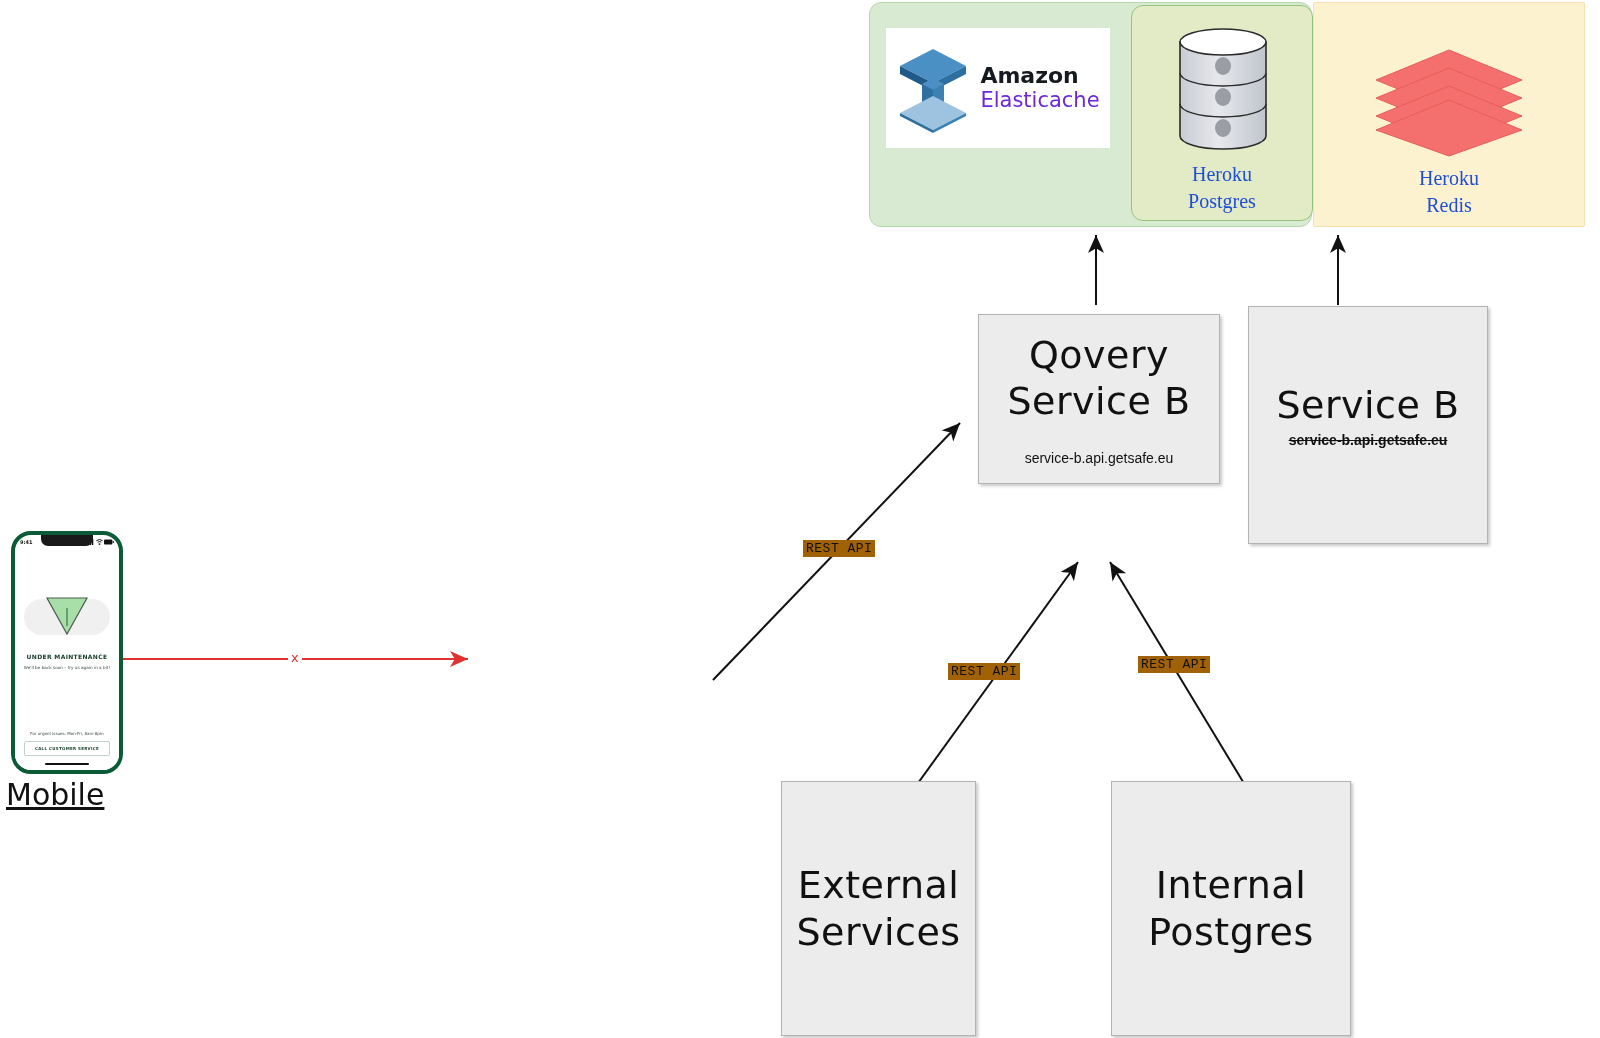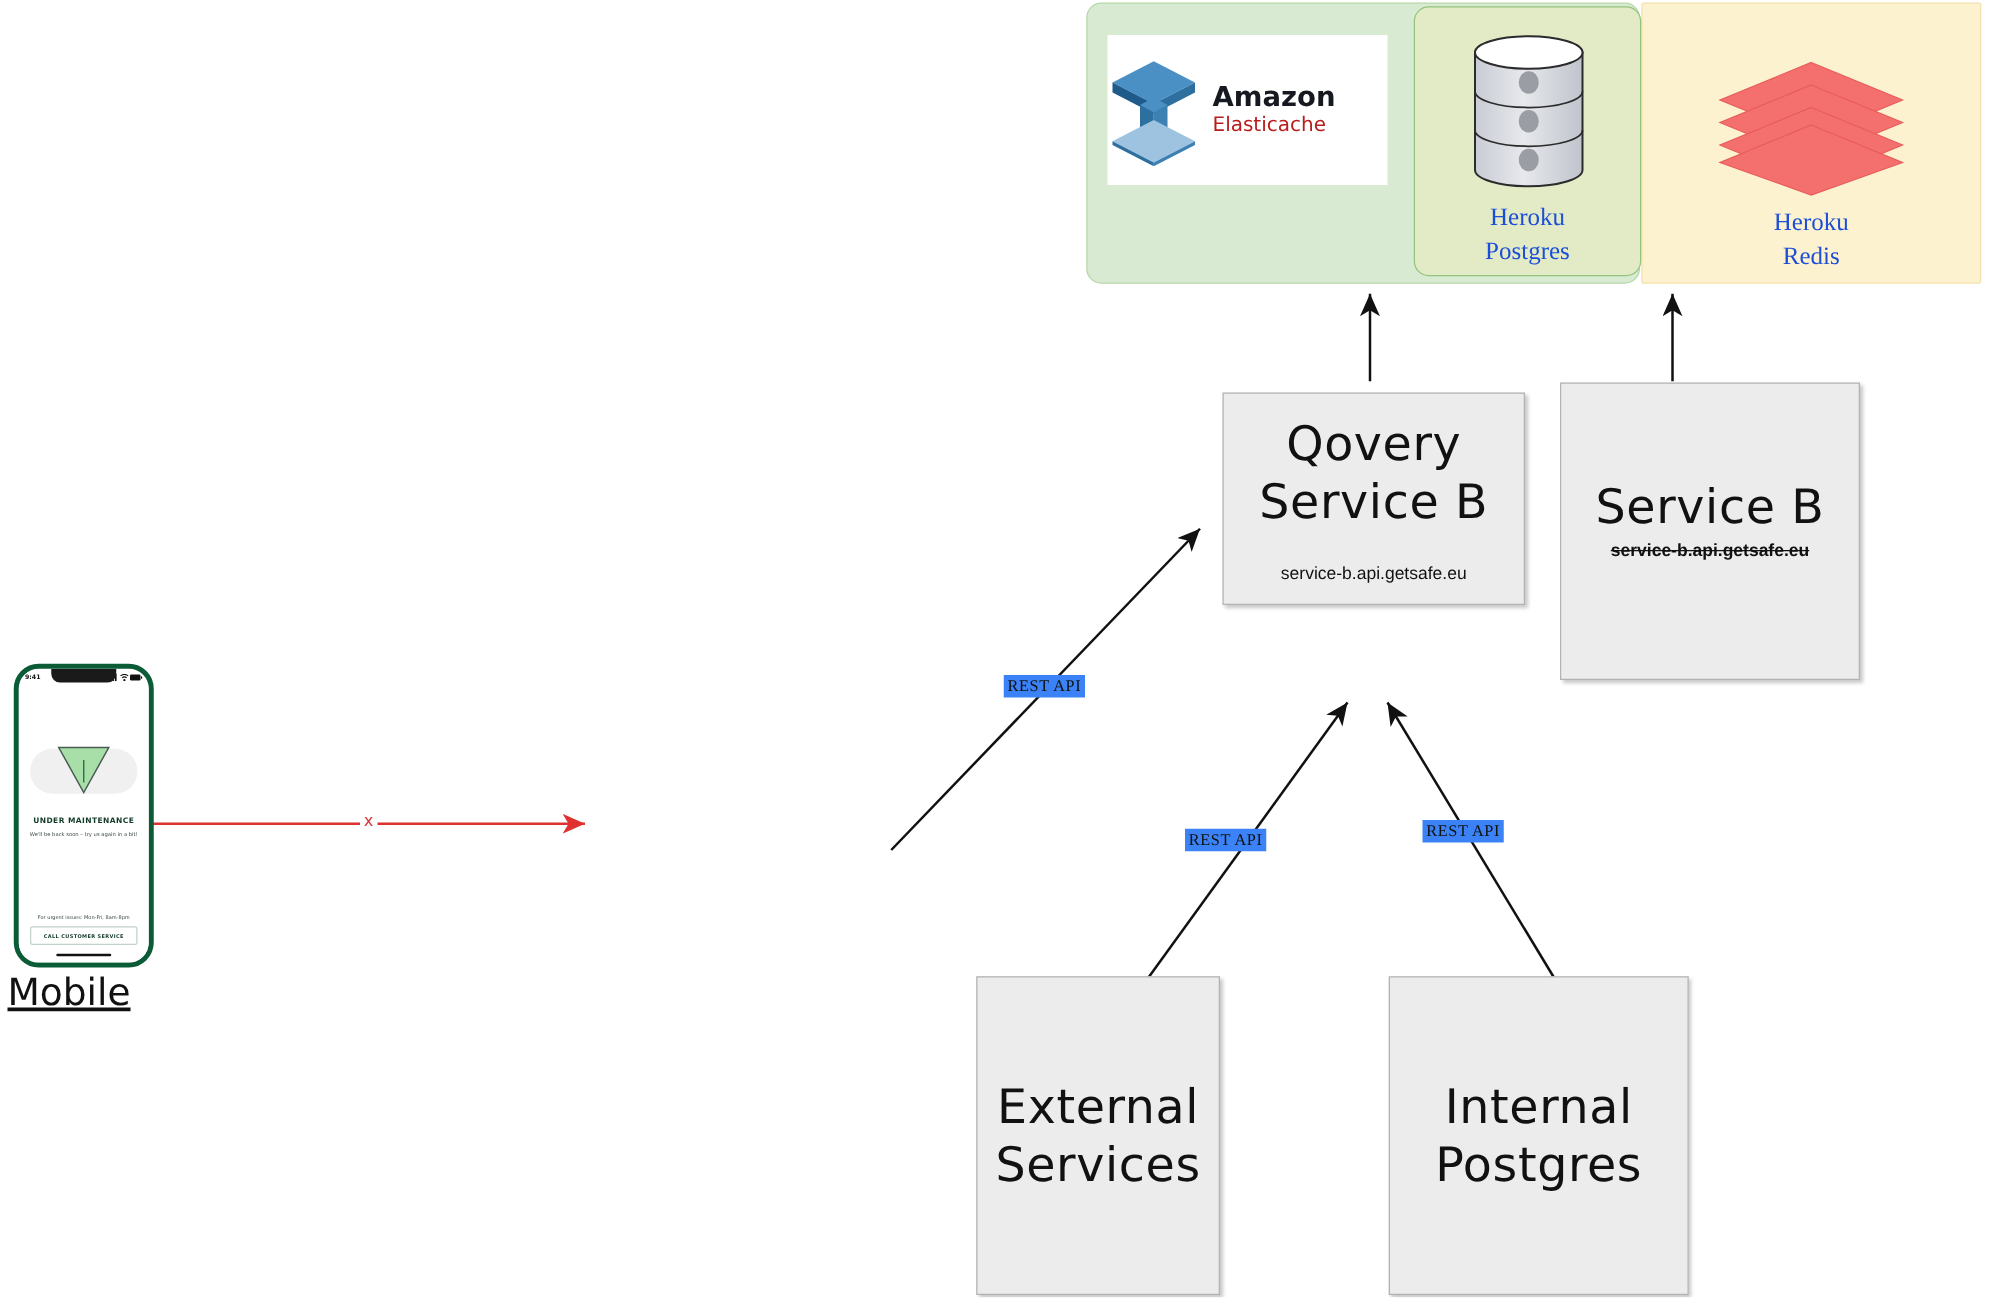--- a/index.html
+++ b/index.html
@@ -83,36 +83,37 @@
     color: #1d4ed8;
     white-space: pre-line;
   }
 
   
   #elasticache-card {
     position: absolute;
     background: #ffffff;
     display: flex;
     align-items: center;
+    justify-content: center;
     gap: 10px;
   }
   #elasticache-wordmark {
     display: flex;
     flex-direction: column;
     line-height: 1.12;
   }
   #elasticache-wordmark .l1 {
     font-size: 22px;
     font-weight: bold;
     color: #16191f;
   }
   #elasticache-wordmark .l2 {
-    font-size: 16px;
+    font-size: 21px;
     font-weight: normal;
-    color: #b91c1c;
+    color: #6d28d9;
   }
 
   
   #phone-frame {
     position: absolute;
     border: 4px solid #0b5c36;
     border-radius: 20px;
     background: #ffffff;
     box-sizing: border-box;
     overflow: hidden;
@@ -212,24 +213,24 @@
   #mobile-label {
     position: absolute;
     font-family: "DejaVu Sans", sans-serif;
     font-size: 30px;
     color: #111111;
   }
 
   
   .edge-label {
     position: absolute;
-    font-family: Liberation Serif, serif;
+    font-family: Liberation Mono, monospace;
     font-size: 13px;
     color: #111111;
-    background: #3b82f6;
+    background: #a16207;
     padding: 1px 3px;
     white-space: nowrap;
     letter-spacing: 0.5px;
   }
   #label-broken {
     position: absolute;
     font-family: "DejaVu Sans", sans-serif;
     font-size: 13px;
     color: #e03131;
     background: #ffffff;

